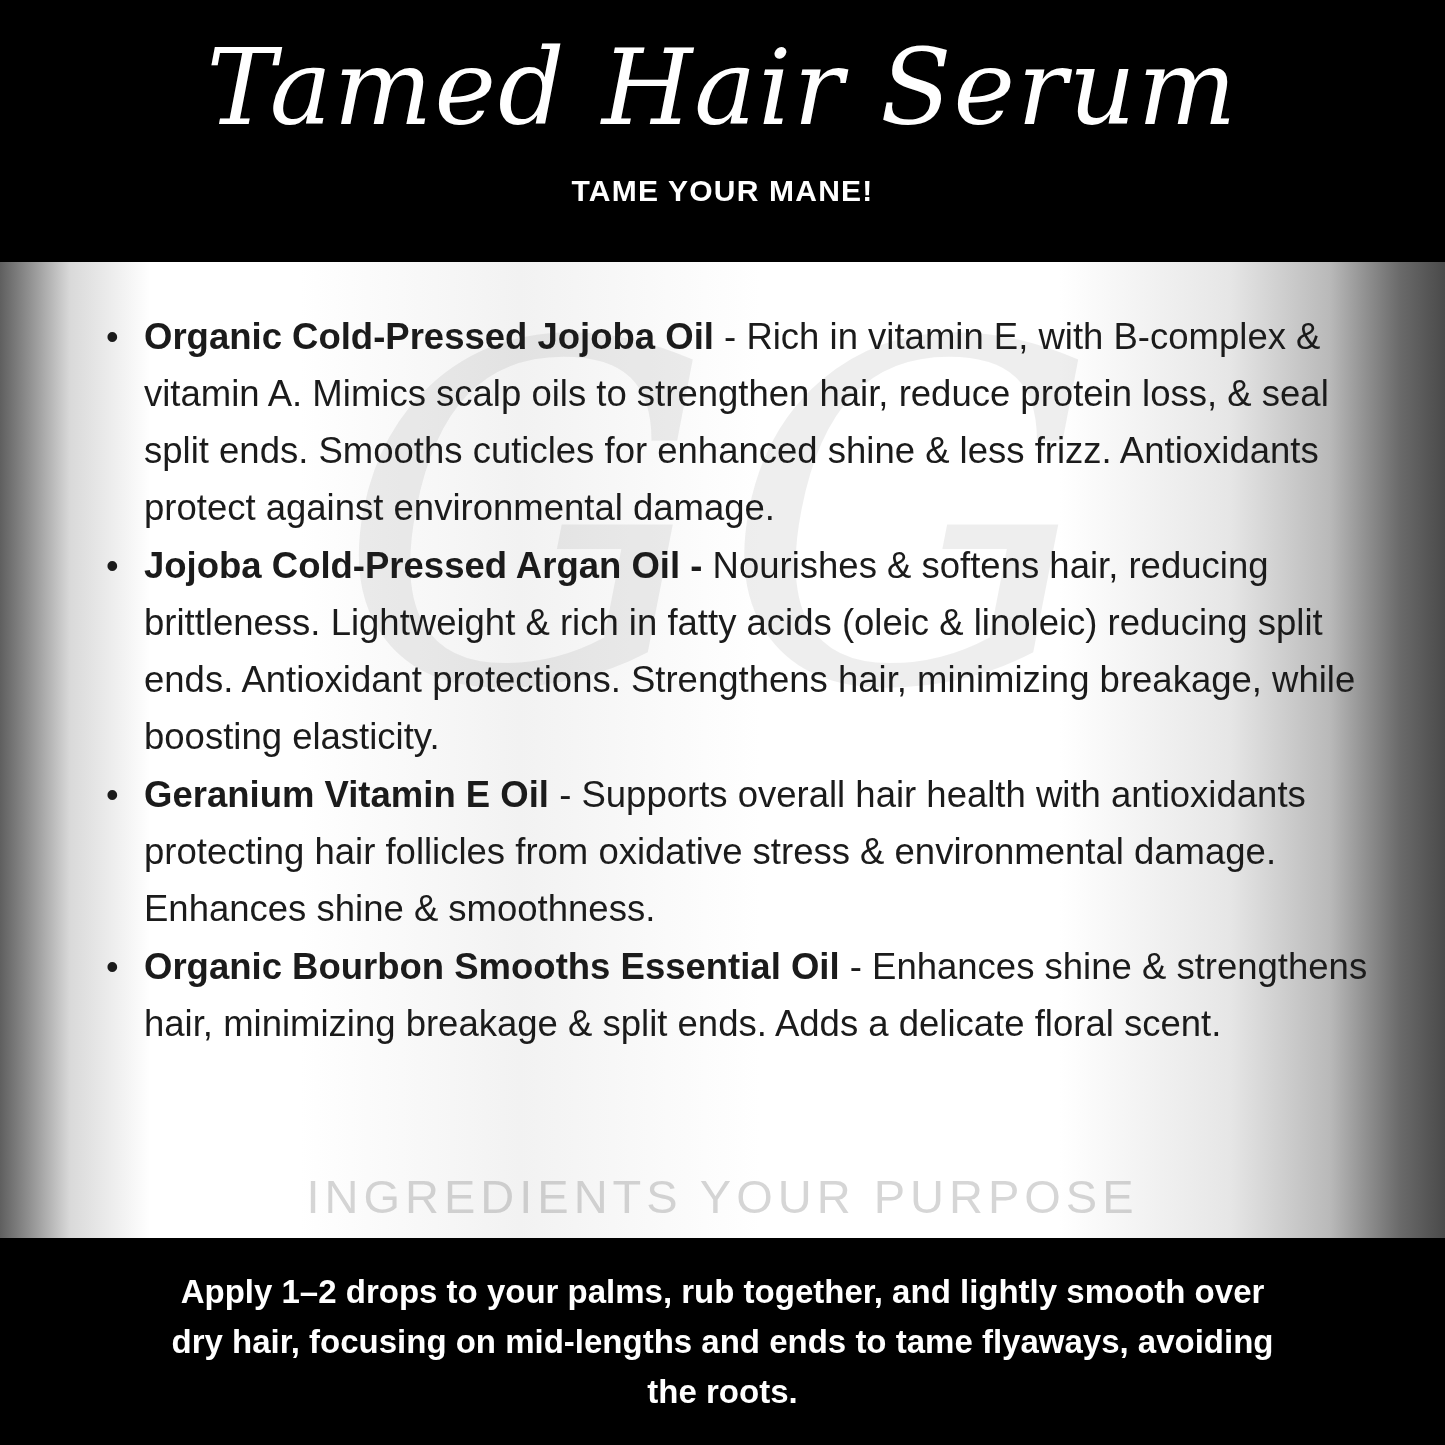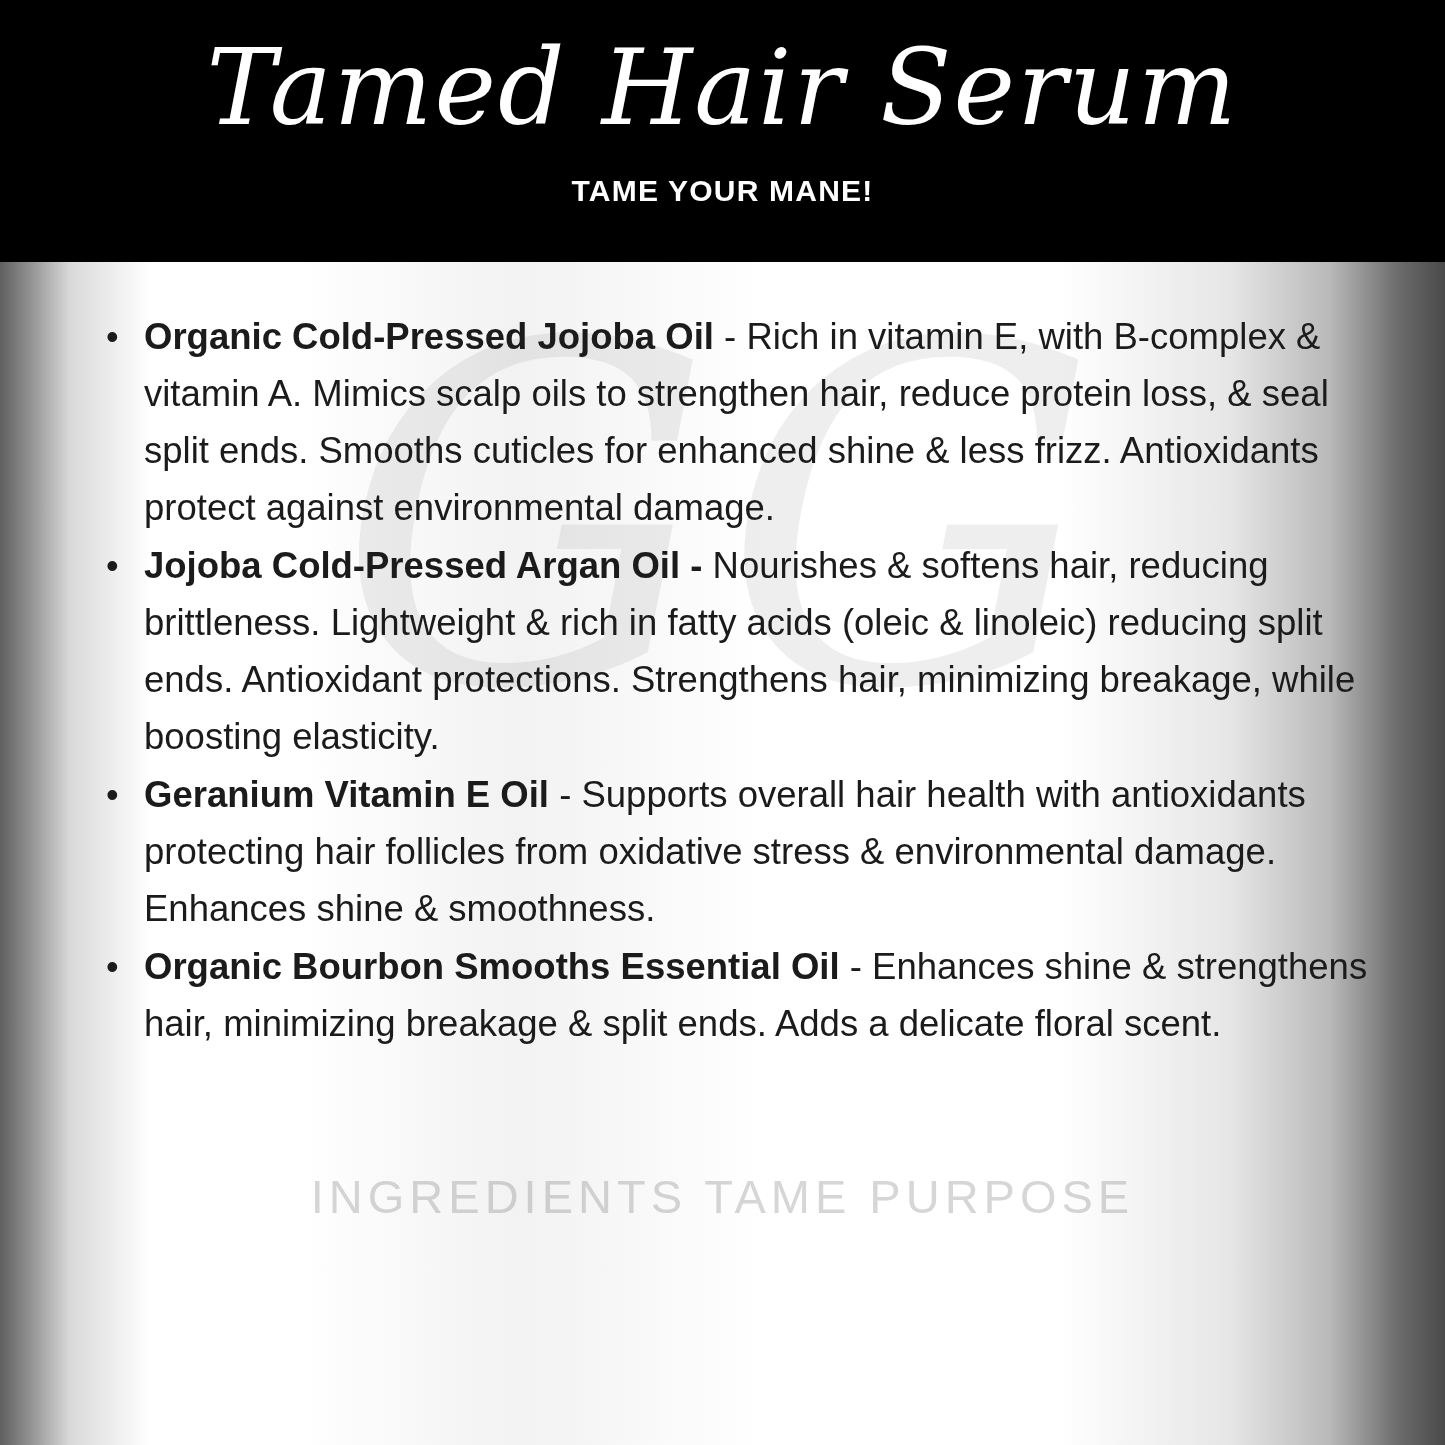--- a/index.html
+++ b/index.html
@@ -169,34 +169,37 @@
 
   <div class="header">
     <span class="brand-script">Tamed Hair Serum</span>
     <span class="tagline">TAME YOUR MANE!</span>
   </div>
 
   <div class="panel">
 
     <div class="watermark">
       <div class="watermark-mono">GG</div>
-      <div class="watermark-sub">INGREDIENTS TAME PURPOSE</div>
+      <div class="watermark-sub">INGREDIENTS YOUR PURPOSE</div>
     </div>
 
     <ul class="ingredients">
       <li class="ingredient">
         <span class="ing-name">Organic Cold-Pressed Jojoba Oil</span><span class="ing-desc"> - Rich in vitamin E, with B-complex &amp; vitamin A. Mimics scalp oils to strengthen hair, reduce protein loss, &amp; seal split ends. Smooths cuticles for enhanced shine &amp; less frizz. Antioxidants protect against environmental damage.</span>
       </li>
       <li class="ingredient">
         <span class="ing-name">Jojoba Cold-Pressed Argan Oil -</span><span class="ing-desc"> Nourishes &amp; softens hair, reducing brittleness. Lightweight &amp; rich in fatty acids (oleic &amp; linoleic) reducing split ends. Antioxidant protections. Strengthens hair, minimizing breakage, while boosting elasticity.</span>
       </li>
       <li class="ingredient">
         <span class="ing-name">Geranium Vitamin E Oil</span><span class="ing-desc"> - Supports overall hair health with antioxidants protecting hair follicles from oxidative stress &amp; environmental damage. Enhances shine &amp; smoothness.</span>
       </li>
       <li class="ingredient">
         <span class="ing-name">Organic Bourbon Smooths Essential Oil</span><span class="ing-desc"> - Enhances shine &amp; strengthens hair, minimizing breakage &amp; split ends. Adds a delicate floral scent.</span>
       </li>
     </ul>
 
   </div>
 
+  <div class="footer">
+    <div class="footer-text">Apply 1–2 drops to your palms, rub together, and lightly smooth over dry hair, focusing on mid-lengths and ends to tame flyaways, avoiding the roots.</div>
+  </div>
 
 </div>
 
 </body></html>

